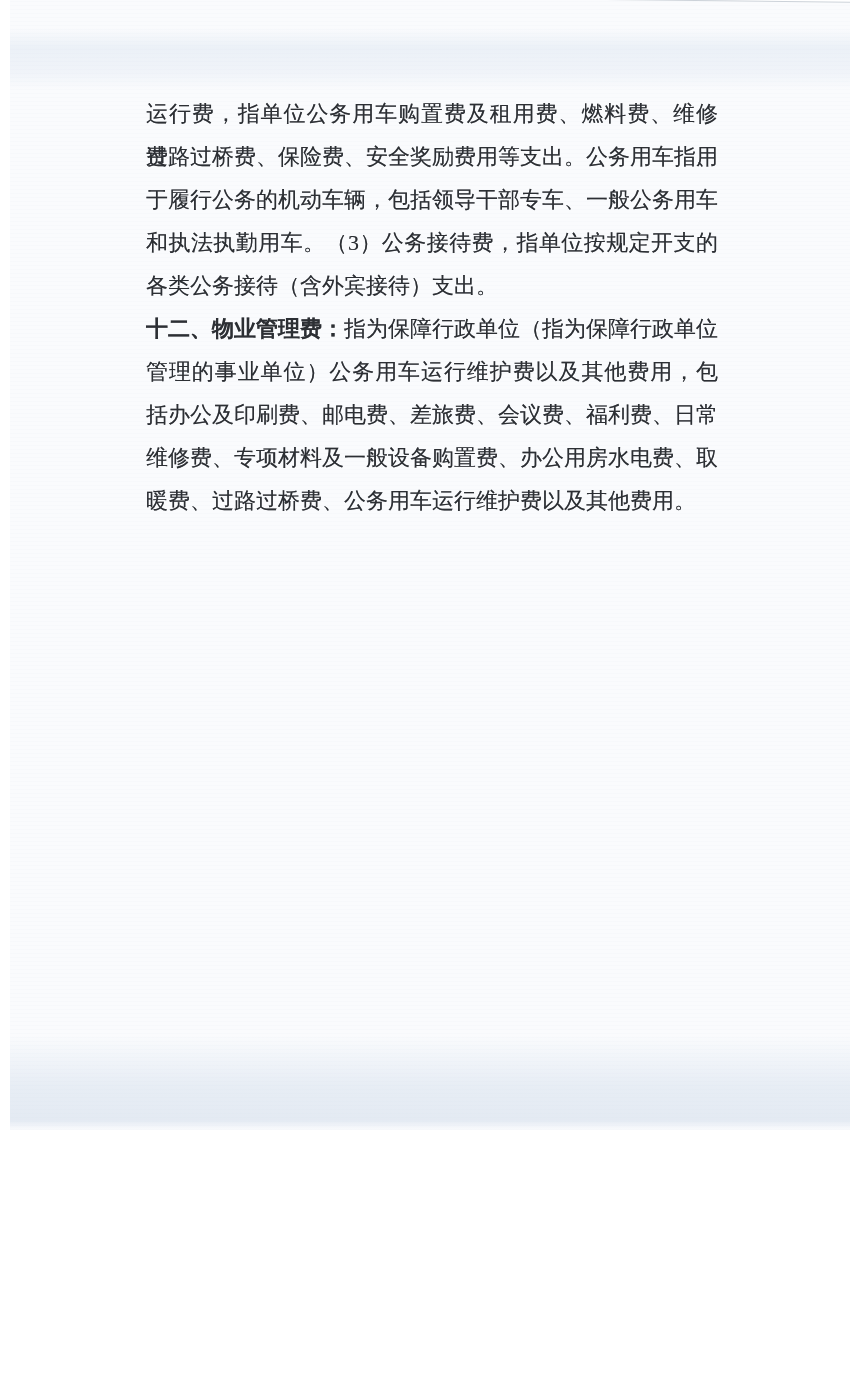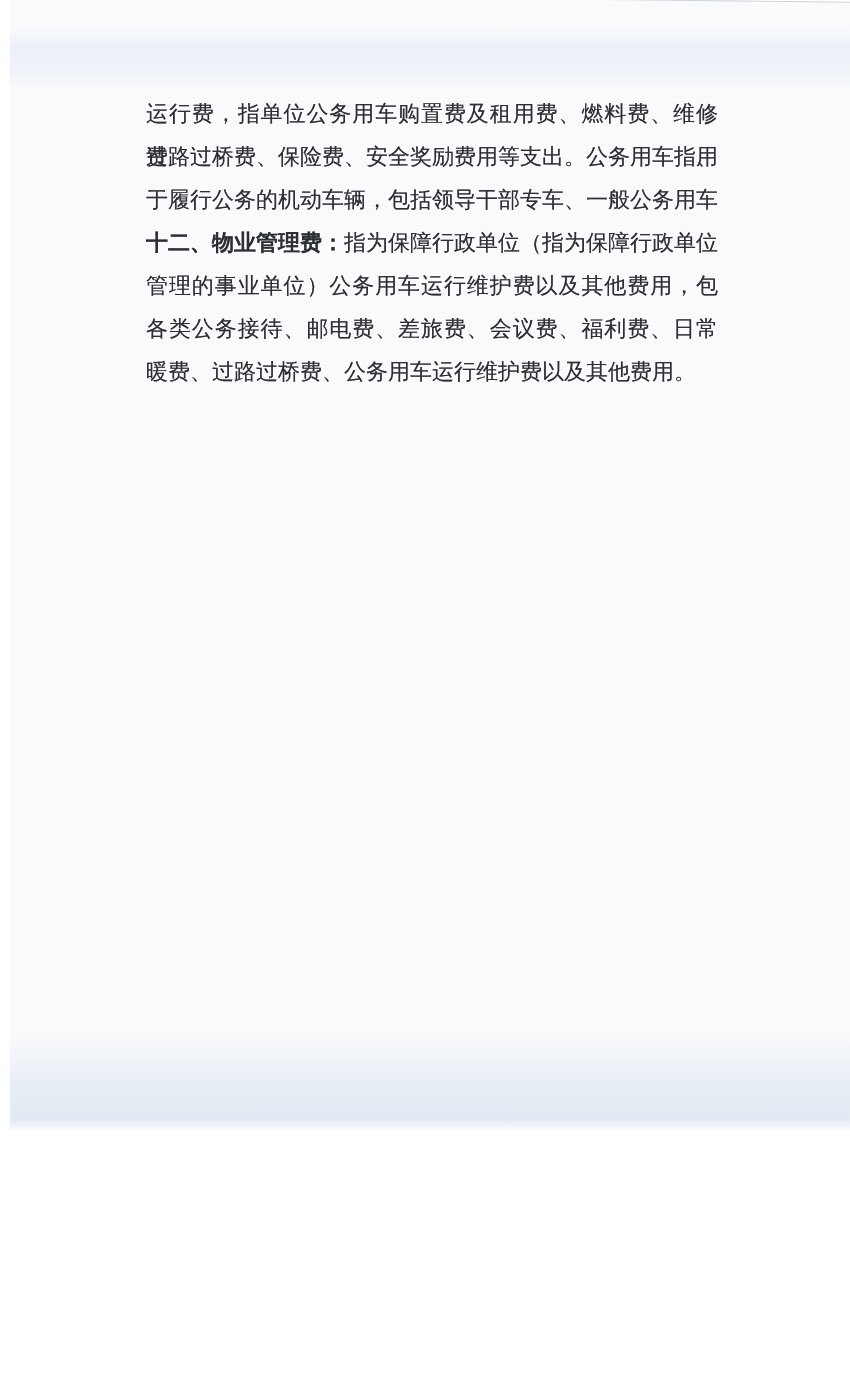--- a/index.html
+++ b/index.html
@@ -77,18 +77,21 @@
 <body>
 
 <div class="scan">
   <div class="paper"></div>
   <div class="top-edge"></div>
 
   <div class="textblock">
     <div class="line fill"><span class="b"></span><span>运行费，指单位公务用车购置费及租用费、燃料费、维修费、</span></div>
     <div class="line fill"><span class="b"></span><span>过路过桥费、保险费、安全奖励费用等支出。公务用车指用</span></div>
     <div class="line fill"><span class="b"></span><span>于履行公务的机动车辆，包括领导干部专车、一般公务用车</span></div>
+    <div class="line fill"><span class="b"></span><span>和执法执勤用车。（3）公务接待费，指单位按规定开支的</span></div>
+    <div class="line"><span class="b"></span><span>各类公务接待（含外宾接待）支出。</span></div>
     <div class="line fill"><span class="b">十二、物业管理费：</span><span>指为保障行政单位（指为保障行政单位</span></div>
     <div class="line fill"><span class="b"></span><span>管理的事业单位）公务用车运行维护费以及其他费用，包</span></div>
-    <div class="line fill"><span class="b"></span><span>各类公务接待、邮电费、差旅费、会议费、福利费、日常</span></div>
+    <div class="line fill"><span class="b"></span><span>括办公及印刷费、邮电费、差旅费、会议费、福利费、日常</span></div>
+    <div class="line fill"><span class="b"></span><span>维修费、专项材料及一般设备购置费、办公用房水电费、取</span></div>
     <div class="line"><span class="b"></span><span>暖费、过路过桥费、公务用车运行维护费以及其他费用。</span></div>
   </div>
 </div>
 
 </body></html>

